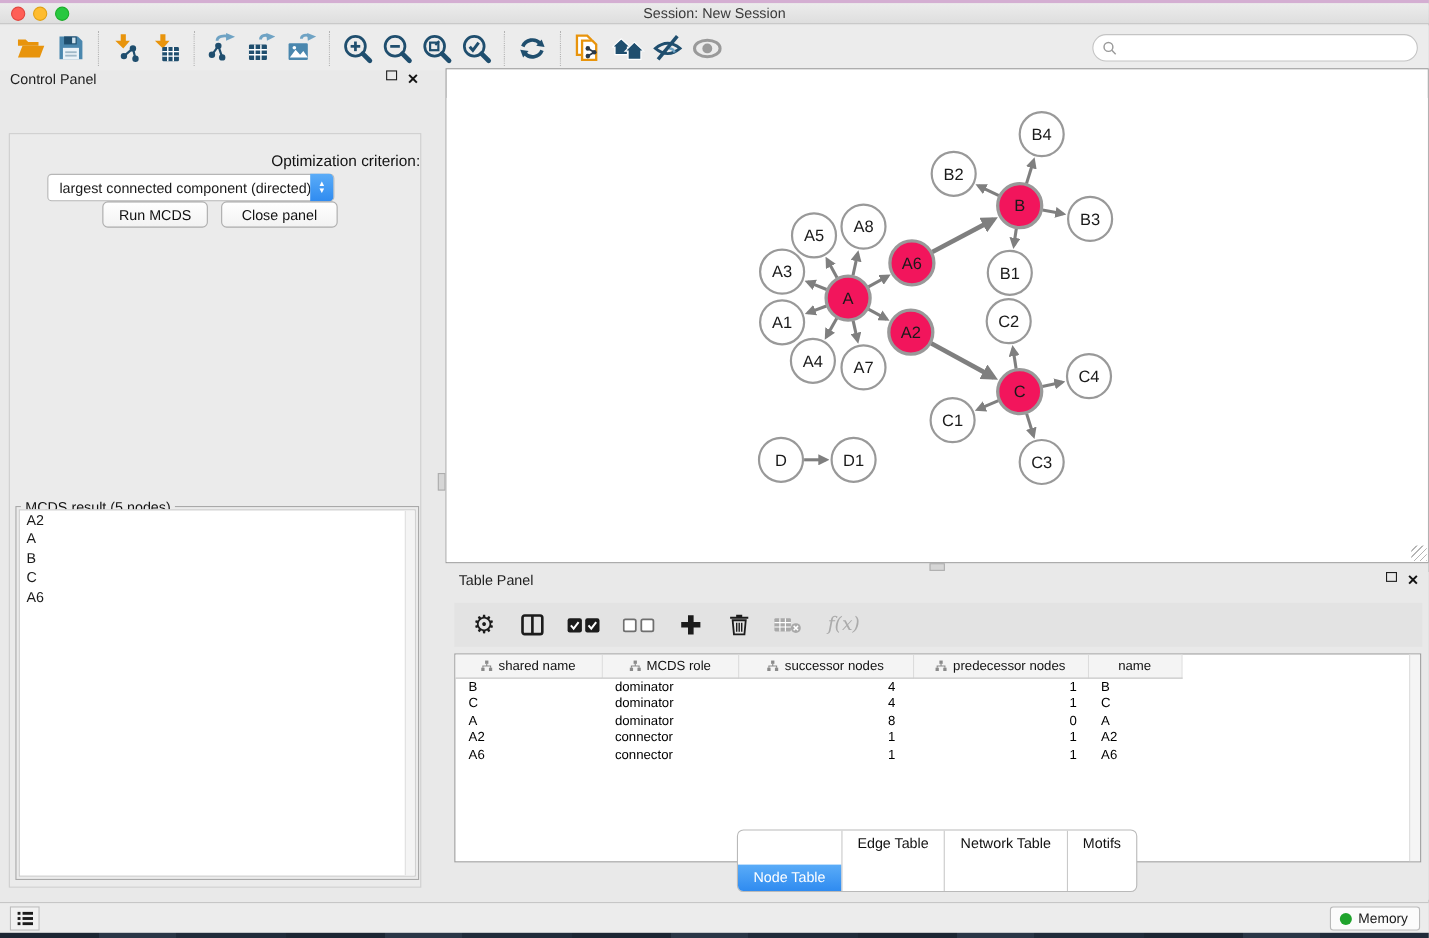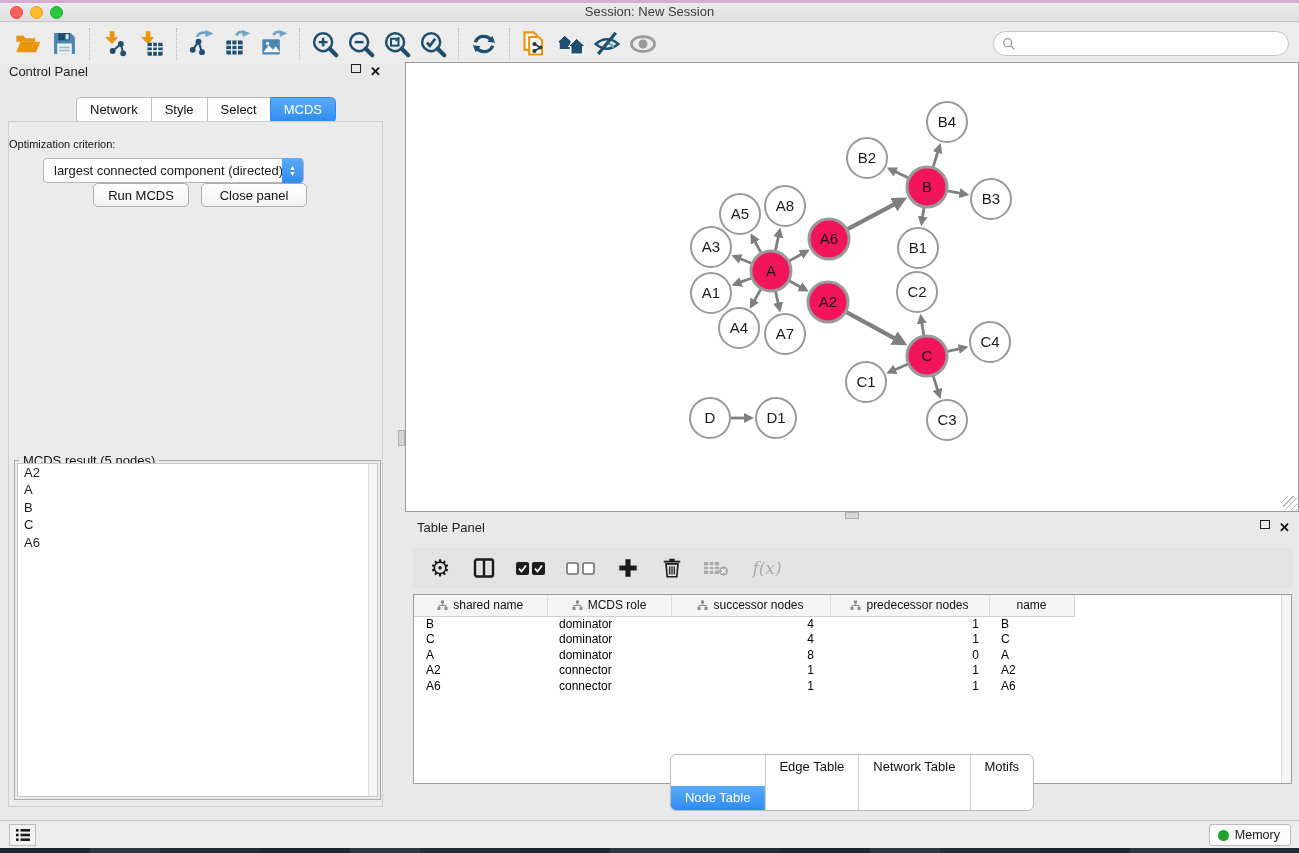--- a/index.html
+++ b/index.html
@@ -38,21 +38,21 @@
   .float-box { width:10px; height:9px; border:1.5px solid #1d1d1d; display:inline-block; margin-right:9px; }
   .close-x { font-size:13px; font-weight:bold; color:#111; }
   .cp-tabs { position:absolute; left:77px; top:33px; display:flex; }
   .cp-tab { border:1px solid #BDBDBD; background:#FDFDFD; padding:4px 13px 5px; font-size:13px;
     margin-left:-1px; color:#111; }
   .cp-tab:first-child { border-radius:5px 0 0 5px; }
   .cp-tab:last-child { border-radius:0 5px 5px 0; }
   .cp-tab.active { background:linear-gradient(#5AACF8,#2F8BF0); border-color:#2F8BF0; color:#fff; }
   .cp-content { position:absolute; left:8px; right:7px; top:57px; bottom:13px;
     background:#EBEBEB; border:1px solid #CFCFCF; }
-  .opt-label { text-align:left; margin-top:16px; font-size:11px; color:#111; }
+  .opt-label { text-align:right; margin-top:16px; font-size:14px; color:#111; }
   .dropdown { position:absolute; left:34px; top:36px; width:261px; height:25px; background:#fff;
     border:1px solid #B6B6B6; border-radius:4px; font-size:13px; display:flex; align-items:center;
     padding-left:10px; }
   .dropdown .stepper { position:absolute; right:0; top:-1px; width:21px; height:25px;
     background:linear-gradient(#5AACF8,#2F8BF0); border-radius:0 4px 4px 0; display:flex;
     flex-direction:column; align-items:center; justify-content:center; color:#fff; font-size:7px; line-height:6px; }
   .btn { position:absolute; top:61px; height:24px; background:linear-gradient(#FFFFFF,#F2F2F2);
     border:1px solid #ADADAD; border-radius:5px; font-size:13px; display:flex; align-items:center;
     justify-content:center; color:#111; }
   .btn.run { left:84px; width:96px; }
@@ -287,26 +287,20 @@
       <input type="text" placeholder="" style="">
     </div>
   </div>
 
   <div class="control-panel">
     <div class="panel-header">
       <span>Control Panel</span>
       <span class="sp"></span>
       <span class="float-box"></span>
       <span class="close-x">✕</span>
-    </div>
-    <div class="cp-tabs">
-      <div class="cp-tab">Network</div>
-      <div class="cp-tab">Style</div>
-      <div class="cp-tab">Select</div>
-      <div class="cp-tab active">MCDS</div>
     </div>
     <div class="cp-content">
       <div class="opt-label">Optimization criterion:</div>
       <div class="dropdown">
         <span>largest connected component (directed)</span>
         <span class="stepper">
             <span>▲</span>
             <span>▼</span>
           </span>
       </div>

